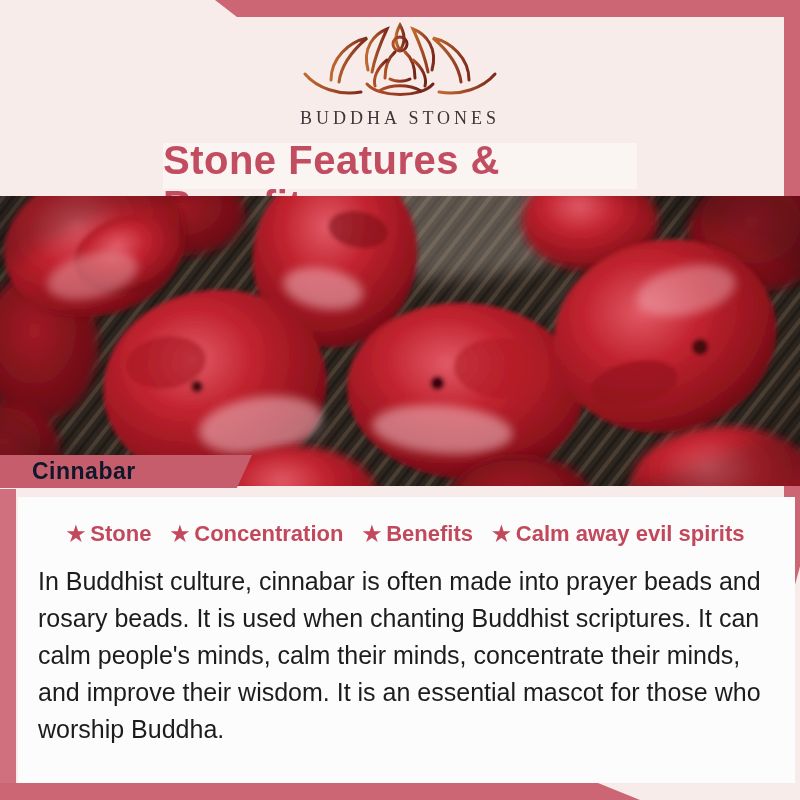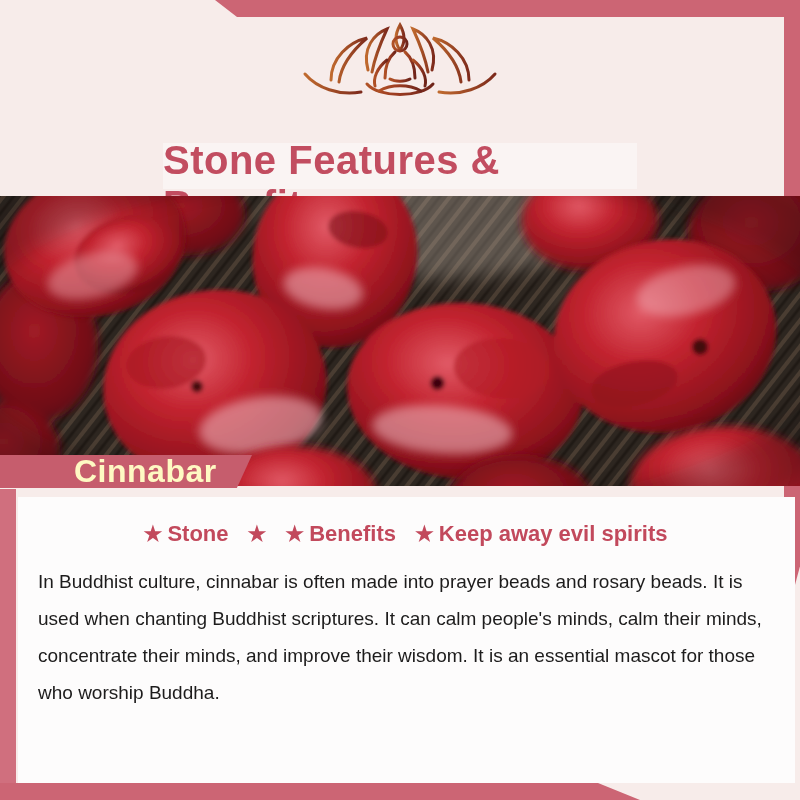--- a/index.html
+++ b/index.html
@@ -26,30 +26,30 @@
   .title-band{position:absolute;left:163px;top:143px;width:474px;height:46px;background:#faf4f3;
     display:flex;align-items:center;justify-content:center;}
   .title-band span{font-size:40px;font-weight:bold;color:#c24d60;letter-spacing:0.5px;margin-top:33px;}
 
   
   .photo{position:absolute;left:0;top:196px;width:800px;height:290px;background:#2b241f;}
 
   
   .ribbon{position:absolute;left:0;top:455px;width:252px;height:33px;background:#c65d6d;
     clip-path:polygon(0 0,100% 0,94% 100%,0 100%);display:flex;align-items:center;}
-  .ribbon span{color:#fef9c3;font-size:32px;font-weight:bold;padding-left:74px;letter-spacing:0.5px;}
+  .ribbon span{color:#0f172a;font-size:23px;font-weight:bold;padding-left:32px;letter-spacing:0.5px;}
 
   
   .panel{position:absolute;left:18px;top:497px;width:777px;height:286px;background:#fdfcfc;
     box-sizing:border-box;padding:24px 22px 0 20px;}
   .features{display:flex;justify-content:center;gap:19px;align-items:baseline;
     color:#c2495c;font-weight:bold;font-size:22px;white-space:nowrap;}
   .feature{display:flex;align-items:baseline;gap:5px;}
   .feature .star{font-size:21px;}
-  .description{margin-top:16px;color:#1d1c1c;font-size:19px;line-height:37px;}
+  .description{margin-top:16px;color:#1d1c1c;font-size:25px;line-height:37px;}
 </style>
 </head>
 <body>
 
 <div id="canvas">
 
   <div class="top-band"></div>
   <div class="right-strip"></div>
   <div class="left-strip"></div>
   <div class="bottom-band"></div>
@@ -86,20 +86,21 @@
         <path d="M100,30 C93,36 90,46 90,56"></path>
         <path d="M110,30 C117,36 120,46 120,56"></path>
         <path d="M92,38 C82,46 78,56 80,64"></path>
         <path d="M118,38 C128,46 132,56 130,64"></path>
         <path d="M72,62 C84,76 126,76 138,62"></path>
         <path d="M84,69 C96,62 114,62 126,69"></path>
         <path d="M95,57 C100,60 110,60 115,57"></path>
       </g>
     </svg>
   </div>
+  <div class="brand-name">BUDDHA STONES</div>
 
   <div class="title-band">
     <span>Stone Features &amp; Benefits</span>
   </div>
 
   <div class="photo">
     <svg width="800" height="290" viewBox="0 0 800 290">
       <defs>
         <pattern id="wood" width="16" height="16" patternTransform="rotate(38)" patternUnits="userSpaceOnUse">
           <rect width="16" height="16" fill="#2d2620"></rect>
@@ -189,26 +190,27 @@
   </div>
 
   <div class="panel">
     <div class="features">
       <div class="feature">
         <span class="star">★</span>
         <span>Stone</span>
       </div>
       <div class="feature">
         <span class="star">★</span>
+        <span>Concentration</span>
       </div>
       <div class="feature">
         <span class="star">★</span>
         <span>Benefits</span>
       </div>
       <div class="feature">
         <span class="star">★</span>
-        <span>Keep away evil spirits</span>
+        <span>Calm away evil spirits</span>
       </div>
     </div>
     <div class="description">In Buddhist culture, cinnabar is often made into prayer beads and rosary beads. It is used when chanting Buddhist scriptures. It can calm people's minds, calm their minds, concentrate their minds, and improve their wisdom. It is an essential mascot for those who worship Buddha.</div>
   </div>
 
 </div>
 
 </body></html>

